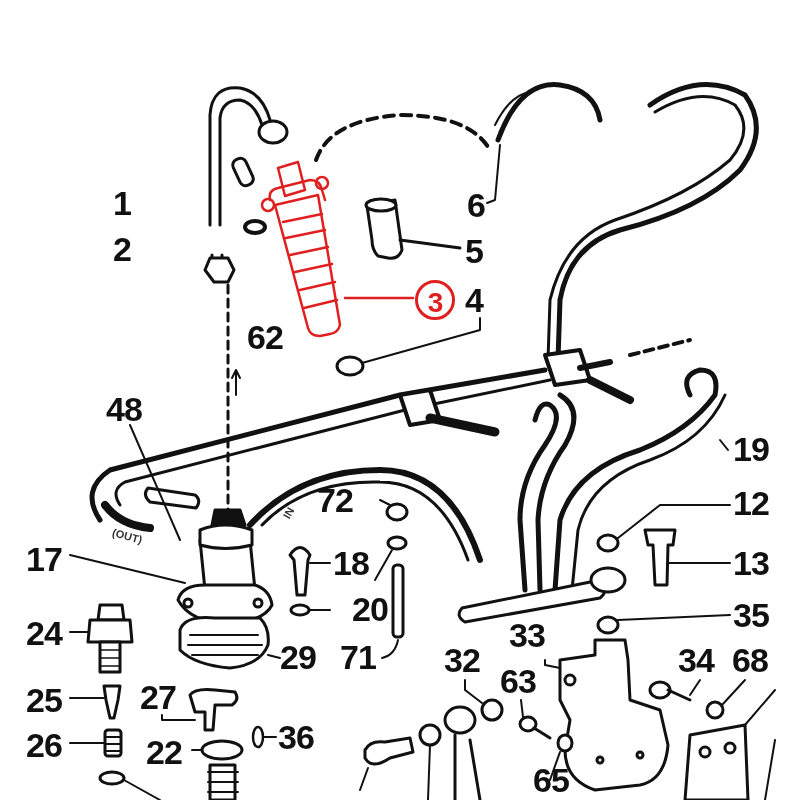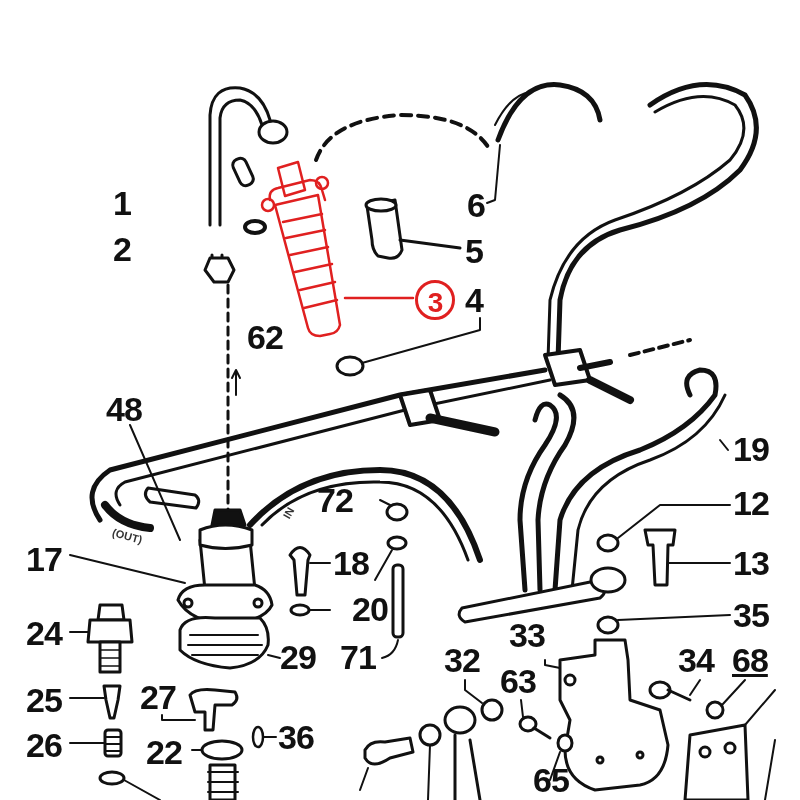--- a/index.html
+++ b/index.html
@@ -276,21 +276,21 @@
   <div class="label" style="left:733px;top:598px;">35</div>
   <div class="label" style="left:317px;top:483px;">72</div>
   <div class="label" style="left:26px;top:542px;">17</div>
   <div class="label" style="left:333px;top:546px;">18</div>
   <div class="label" style="left:332px;top:592px;margin-left:20px;">20</div>
   <div class="label" style="left:26px;top:616px;">24</div>
   <div class="label" style="left:280px;top:640px;text-align:right;">29</div>
   <div class="label" style="left:340px;top:640px;">71</div>
   <div class="label" style="left:509px;top:618px;">33</div>
   <div class="label" style="left:678px;top:643px;">34</div>
-  <div class="label" style="left:732px;top:643px;text-decoration:underline;">68</div>
+  <div class="label" style="left:732px;top:643px;">68</div>
   <div class="label" style="left:444px;top:643px;">32</div>
   <div class="label" style="left:500px;top:664px;">63</div>
   <div class="label" style="left:26px;top:683px;">25</div>
   <div class="label" style="left:140px;top:680px;">27</div>
   <div class="label" style="left:278px;top:720px;">36</div>
   <div class="label" style="left:26px;top:728px;">26</div>
   <div class="label" style="left:146px;top:735px;">22</div>
   <div class="label" style="left:505px;top:763px;margin-left:28px;">65</div>
 
 </div>

